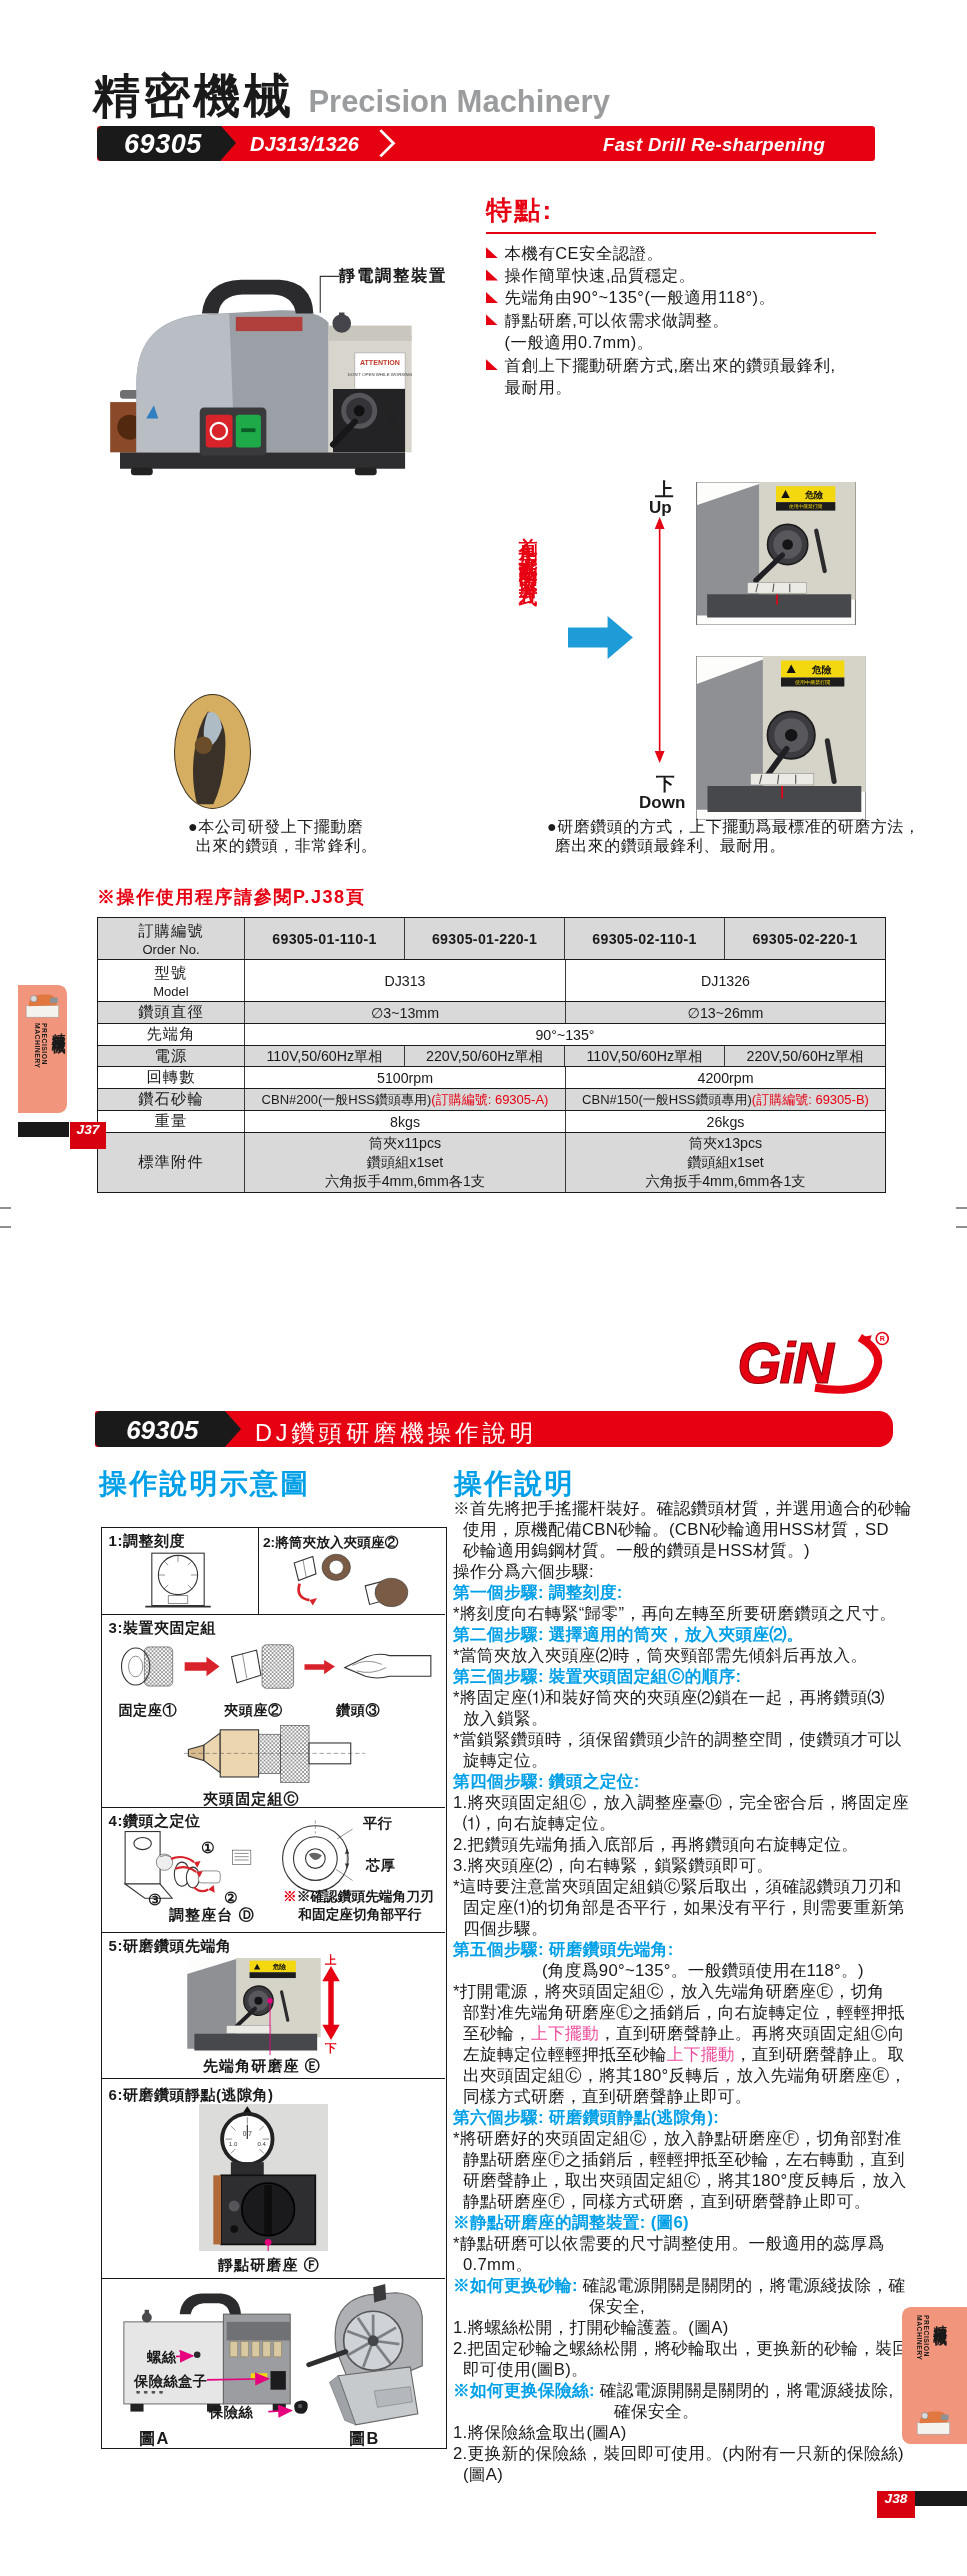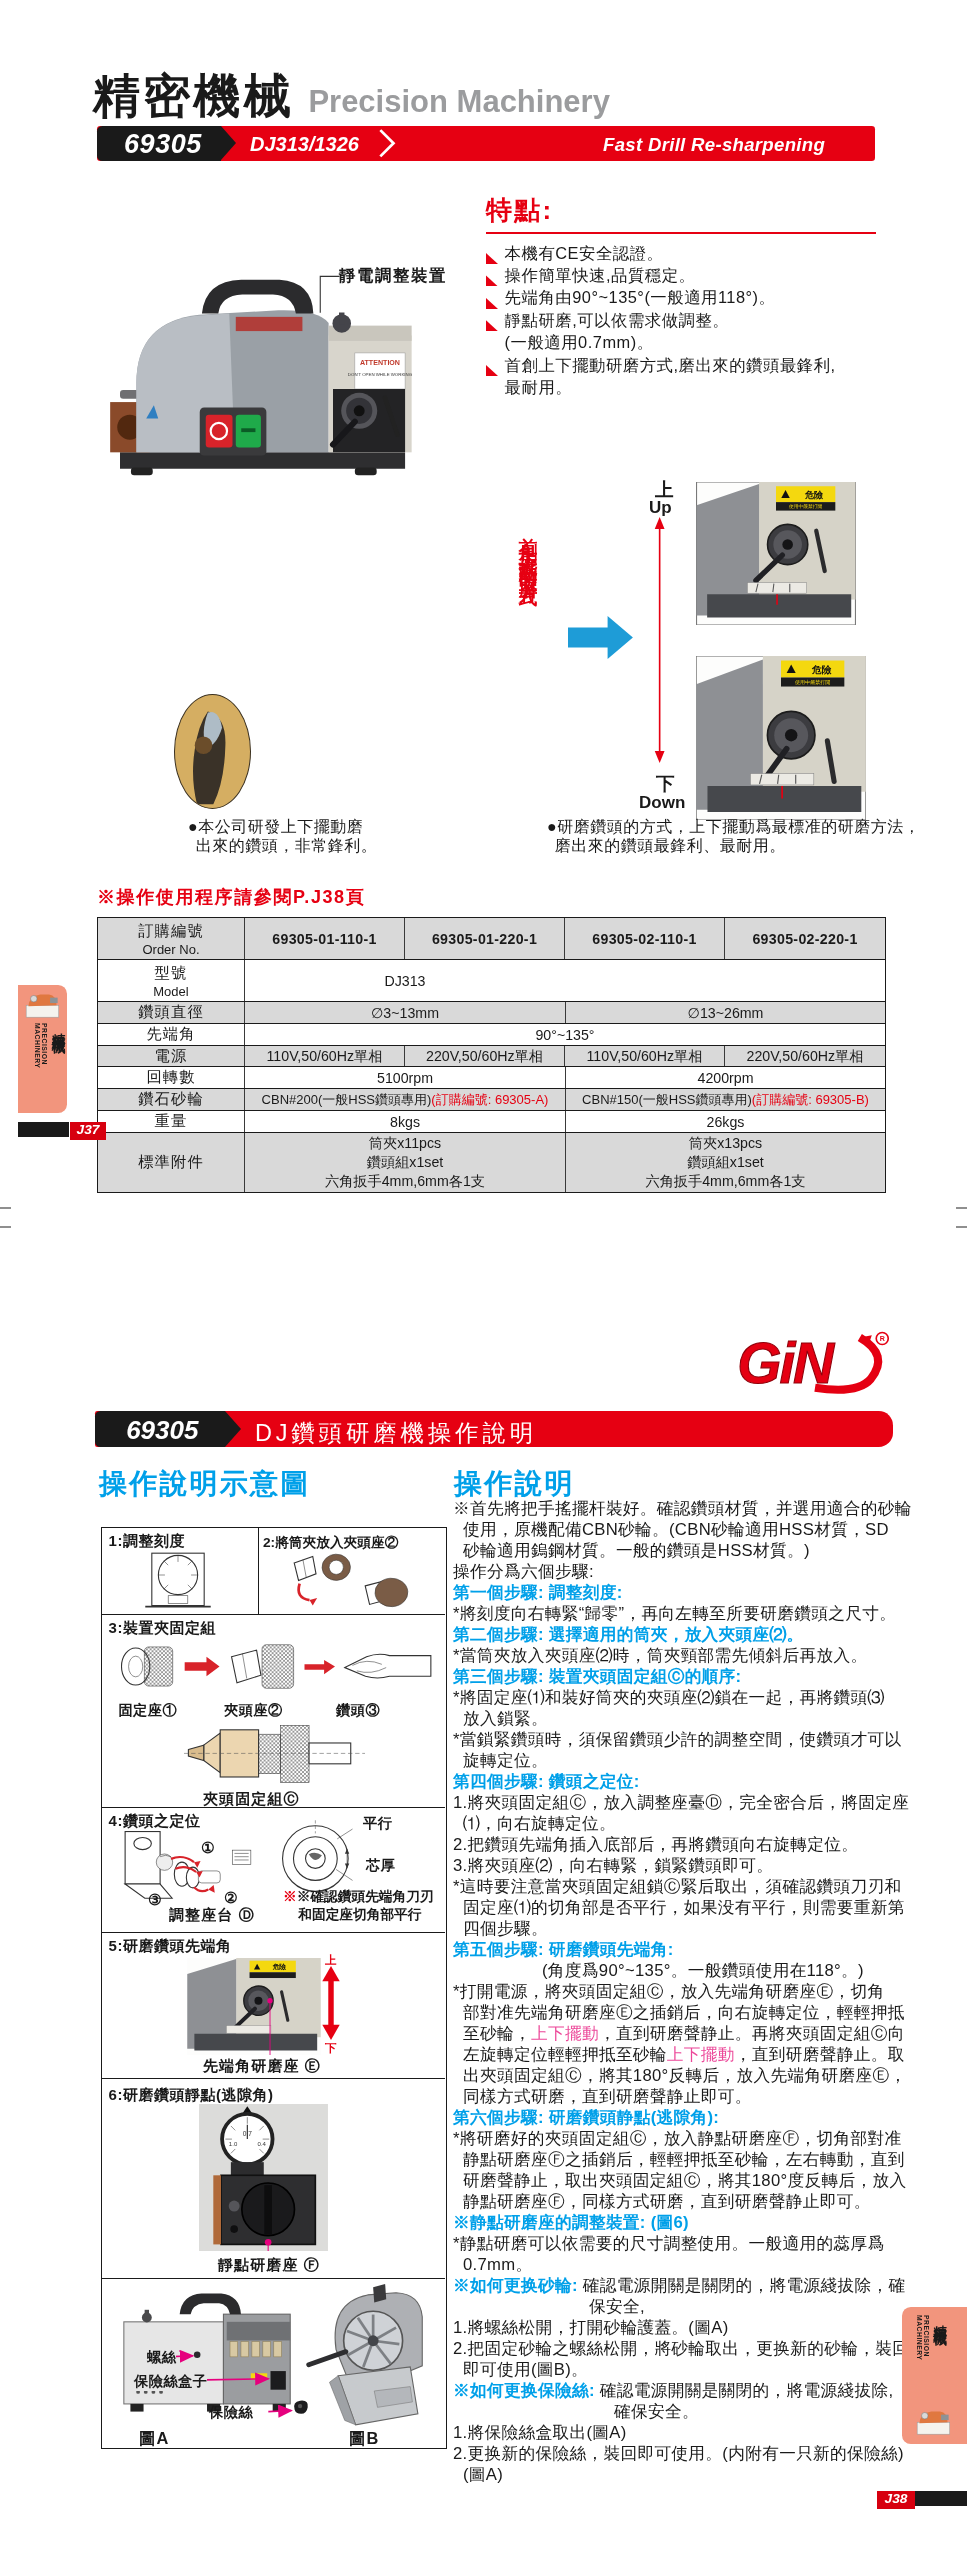--- a/index.html
+++ b/index.html
@@ -19,21 +19,21 @@
   .band-code{position:absolute;left:16.4px;top:2.7px;width:99px;text-align:center;color:#fff;font-size:27px;font-weight:bold;font-style:italic;letter-spacing:0.5px;}
   .band-models{position:absolute;left:153px;top:7.1px;color:#fff;font-size:20px;font-weight:bold;font-style:italic;}
   .band-chevron{position:absolute;left:280px;top:3.3px;}
   .band-namezh{position:absolute;left:315px;top:3.3px;color:#fff;font-size:26px;font-weight:bold;letter-spacing:3.3px;margin-top:31px;}
   .band-nameen{position:absolute;left:506px;top:8.2px;color:#fff;font-size:18.6px;font-weight:bold;font-style:italic;letter-spacing:0.3px;}
 
   
   .features{left:486px;top:193px;width:394px;}
   .feat-heading{color:#e60012;font-size:26px;font-weight:bold;letter-spacing:2.2px;}
   .feat-rule{width:390px;height:1.6px;background:#e60012;margin:4.4px 0 7.7px 0;}
-  .feat-row{display:flex;align-items:flex-end;font-size:16.4px;line-height:22.4px;letter-spacing:0.5px;white-space:nowrap;}
+  .feat-row{display:flex;align-items:flex-start;font-size:16.4px;line-height:22.4px;letter-spacing:0.5px;white-space:nowrap;}
   .tri{flex:0 0 12px;height:11px;margin:5.5px 6.6px 0 0;background:#e60012;clip-path:polygon(0 0,100% 100%,0 100%);}
   .feat-row.cont{padding-left:18.6px;}
 
   
   .machine-label{left:339px;top:265px;font-size:16.4px;letter-spacing:1.6px;font-weight:bold;}
 
   
   .vredtext{left:515px;top:523px;writing-mode:vertical-rl;text-orientation:upright;color:#e60012;font-size:18.6px;font-weight:bold;letter-spacing:5px;}
   .updown{color:#1a1a1a;font-weight:bold;}
   .lbl-up-zh{left:655px;top:477px;font-size:18.6px;}
@@ -62,21 +62,21 @@
   .acc-line{line-height:19px;}
   .wheelcell{font-size:13px;white-space:nowrap;}
 
   
   .tab{background:#f2957d;}
   .tab-left{left:18px;top:985px;width:49px;height:128px;border-radius:0 8.8px 8.8px 0;}
   .tab-right{left:902px;top:2307px;width:65px;height:137px;border-radius:8.8px 0 0 8.8px;}
   .tab-zh{writing-mode:vertical-rl;text-orientation:upright;font-size:13.7px;font-weight:bold;letter-spacing:2.2px;color:#1a1a1a;}
   .tab-en{writing-mode:vertical-rl;font-size:6.8px;font-weight:bold;color:#1a1a1a;letter-spacing:0.5px;}
   .pgno-bar{background:#1a1a1a;height:15.3px;}
-  .pgno-box{background:#d7000f;color:#fff;font-size:13.7px;font-weight:bold;font-style:italic;text-align:center;line-height:15.3px;height:18px;}
+  .pgno-box{background:#d7000f;color:#fff;font-size:13.7px;font-weight:bold;font-style:italic;text-align:center;line-height:15.3px;height:27px;}
 
   .fold{background:#8f8f8f;width:11px;height:1.6px;}
 
   
   .band2{left:95px;top:1411px;width:798px;height:36px;background:#e60012;border-radius:2.2px 14.2px 14.2px 2.2px;}
   .band2-black{position:absolute;left:0;top:0;width:130px;height:36px;background:#1a1a1a;border-radius:5.5px 0 0 5.5px;}
   .band2-black:after{content:"";position:absolute;right:-16.4px;top:0;border-top:18px solid transparent;border-bottom:18px solid transparent;border-left:16.4px solid #1a1a1a;}
   .band2-code{position:absolute;left:15.3px;top:3.8px;width:104px;text-align:center;color:#fff;font-size:26px;font-weight:bold;font-style:italic;}
   .band2-title{position:absolute;left:160px;top:5.5px;color:#fff;font-size:23.5px;letter-spacing:3.8px;}
   .h-blue{color:#00a0e9;font-size:28px;font-weight:bold;letter-spacing:2.2px;}
@@ -283,20 +283,21 @@
       <div class="tcell w1 ord">69305-01-220-1</div>
       <div class="tcell w1 ord">69305-02-110-1</div>
       <div class="tcell w4 ord">69305-02-220-1</div>
     </div>
     <div class="trow white" style="height:42px;">
       <div class="tlabel">
           <div>型號</div>
           <div class="tsub">Model</div>
         </div>
       <div class="tcell w2">DJ313</div>
+      <div class="tcell w4">DJ1326</div>
     </div>
     <div class="trow grey" style="height:22px;">
       <div class="tlabel">
           <div>鑽頭直徑</div>
         </div>
       <div class="tcell w2">∅3~13mm</div>
       <div class="tcell w4">∅13~26mm</div>
     </div>
     <div class="trow white" style="height:22px;">
       <div class="tlabel">

